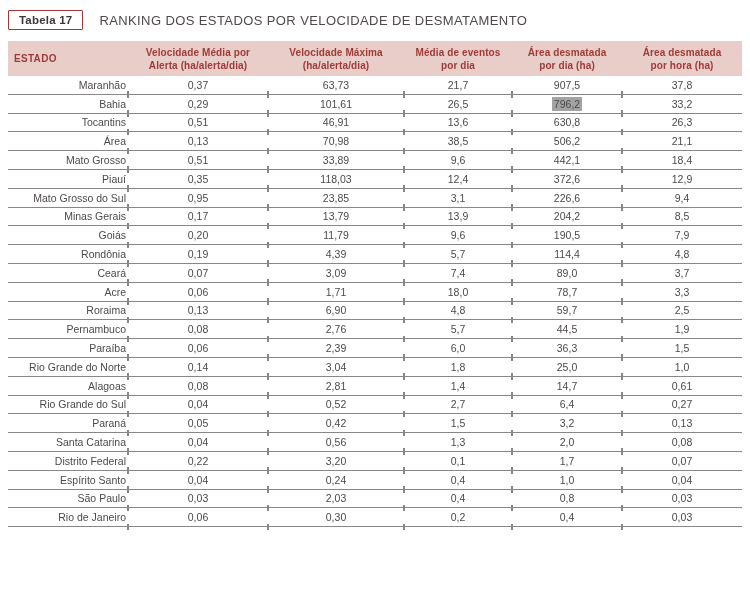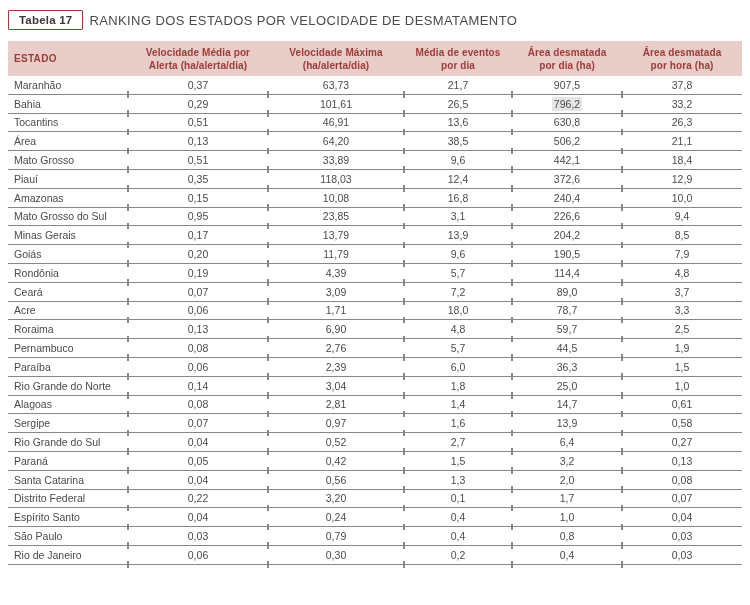--- a/index.html
+++ b/index.html
@@ -12,21 +12,21 @@
     height: 605px;
     font-family: "Liberation Sans", sans-serif;
     color: #4e4949;
     overflow: hidden;
     position: relative;
   }
   .title-bar {
     display: flex;
     align-items: center;
     margin: 10px 8px 11px 8px;
-    gap: 6px;
+    gap: 16px;
   }
   .table-label-badge {
     border: 1.5px solid #9e3b38;
     border-radius: 1px;
     padding: 3px 10px;
     font-size: 11.5px;
     font-weight: bold;
     color: #3e3737;
     letter-spacing: 0.2px;
     white-space: nowrap;
@@ -70,36 +70,36 @@
     text-align: center;
     vertical-align: middle;
     height: 17.8px;
     padding: 0 2px;
     box-sizing: content-box;
     border-bottom: 1.5px solid #878787;
     white-space: nowrap;
     overflow: visible;
   }
   tbody td:first-child {
-    text-align: left;
+    text-align: right;
     padding-left: 6px;
   }
   
   tbody td:not(:last-child)::after {
     content: "";
     position: absolute;
     right: -0.75px;
     bottom: -4px;
     width: 1.5px;
     height: 6.5px;
     background: #878787;
     z-index: 2;
   }
   .selected {
-    background: #e5e5e5;
+    background: #a3a3a3;
     padding: 1px 2px;
   }
 </style>
 </head>
 <body>
 
 <div class="title-bar">
   <span class="table-label-badge">Tabela 17</span>
   <span class="page-title">RANKING DOS ESTADOS POR VELOCIDADE DE DESMATAMENTO</span>
 </div>
@@ -149,21 +149,21 @@
         <td>Tocantins</td>
         <td>0,51</td>
         <td>46,91</td>
         <td>13,6</td>
         <td>630,8</td>
         <td>26,3</td>
       </tr>
       <tr>
         <td>Área</td>
         <td>0,13</td>
-        <td>64,20</td>
+        <td>70,98</td>
         <td>38,5</td>
         <td>506,2</td>
         <td>21,1</td>
       </tr>
       <tr>
         <td>Mato Grosso</td>
         <td>0,51</td>
         <td>33,89</td>
         <td>9,6</td>
         <td>442,1</td>
@@ -171,28 +171,20 @@
       </tr>
       <tr>
         <td>Piauí</td>
         <td>0,35</td>
         <td>118,03</td>
         <td>12,4</td>
         <td>372,6</td>
         <td>12,9</td>
       </tr>
       <tr>
-        <td>Amazonas</td>
-        <td>0,15</td>
-        <td>10,08</td>
-        <td>16,8</td>
-        <td>240,4</td>
-        <td>10,0</td>
-      </tr>
-      <tr>
         <td>Mato Grosso do Sul</td>
         <td>0,95</td>
         <td>23,85</td>
         <td>3,1</td>
         <td>226,6</td>
         <td>9,4</td>
       </tr>
       <tr>
         <td>Minas Gerais</td>
         <td>0,17</td>
@@ -214,21 +206,21 @@
         <td>0,19</td>
         <td>4,39</td>
         <td>5,7</td>
         <td>114,4</td>
         <td>4,8</td>
       </tr>
       <tr>
         <td>Ceará</td>
         <td>0,07</td>
         <td>3,09</td>
-        <td>7,2</td>
+        <td>7,4</td>
         <td>89,0</td>
         <td>3,7</td>
       </tr>
       <tr>
         <td>Acre</td>
         <td>0,06</td>
         <td>1,71</td>
         <td>18,0</td>
         <td>78,7</td>
         <td>3,3</td>
@@ -267,28 +259,20 @@
       </tr>
       <tr>
         <td>Alagoas</td>
         <td>0,08</td>
         <td>2,81</td>
         <td>1,4</td>
         <td>14,7</td>
         <td>0,61</td>
       </tr>
       <tr>
-        <td>Sergipe</td>
-        <td>0,07</td>
-        <td>0,97</td>
-        <td>1,6</td>
-        <td>13,9</td>
-        <td>0,58</td>
-      </tr>
-      <tr>
         <td>Rio Grande do Sul</td>
         <td>0,04</td>
         <td>0,52</td>
         <td>2,7</td>
         <td>6,4</td>
         <td>0,27</td>
       </tr>
       <tr>
         <td>Paraná</td>
         <td>0,05</td>
@@ -317,21 +301,21 @@
         <td>Espírito Santo</td>
         <td>0,04</td>
         <td>0,24</td>
         <td>0,4</td>
         <td>1,0</td>
         <td>0,04</td>
       </tr>
       <tr>
         <td>São Paulo</td>
         <td>0,03</td>
-        <td>0,79</td>
+        <td>2,03</td>
         <td>0,4</td>
         <td>0,8</td>
         <td>0,03</td>
       </tr>
       <tr>
         <td>Rio de Janeiro</td>
         <td>0,06</td>
         <td>0,30</td>
         <td>0,2</td>
         <td>0,4</td>

